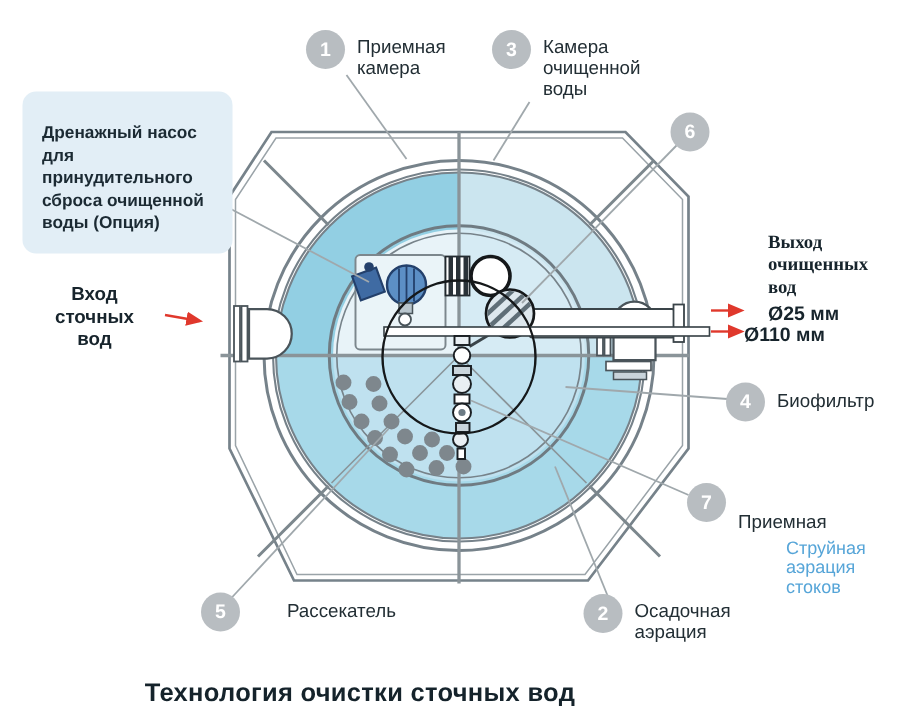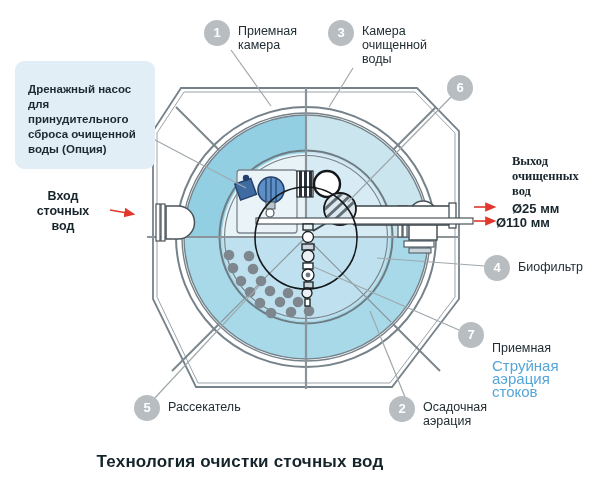--- a/index.html
+++ b/index.html
@@ -4,36 +4,36 @@
 <style>
   html,body{margin:0;padding:0;background:#fff;}
   #stage{position:relative;width:600px;height:481px;background:#fff;overflow:hidden;
          font-family:"Liberation Sans","DejaVu Sans",sans-serif;color:#222E34;}
   #diagram-svg{position:absolute;left:0;top:0;}
   .callout{position:absolute;display:flex;gap:8px;align-items:flex-start;}
   .badge{flex:0 0 auto;width:26px;height:26px;border-radius:50%;background:#B8BDC1;
          color:#fff;font-weight:bold;font-size:13px;line-height:26px;text-align:center;}
   .ct{font-size:12.5px;line-height:14px;margin-top:4px;white-space:pre-line;color:#222E34;}
   .ct.single{margin-top:5px;}
-  .sub{display:block;font-size:15px;line-height:13px;color:#56A5D8;margin-top:4px;white-space:pre-line;}
+  .sub{display:block;font-size:12px;line-height:13px;color:#56A5D8;margin-top:4px;white-space:pre-line;margin-left:32px;}
   .callout-box{position:absolute;left:15px;top:61px;width:140px;box-sizing:border-box;
          background:#E2EEF6;border-radius:9px;padding:21px 10px 12px 13px;
          font-size:11.5px;line-height:15px;font-weight:bold;color:#1B2A33;white-space:pre-line;}
   .side-label{position:absolute;font-weight:bold;font-size:12.5px;line-height:15px;
          color:#17242C;white-space:pre-line;}
   .pipe-label{position:absolute;font-weight:bold;font-size:13px;color:#17242C;}
   #main-title{position:absolute;left:0;top:452px;width:480px;text-align:center;
          font-size:17px;font-weight:bold;color:#15232B;letter-spacing:.2px;}
   .c1{left:204px;top:20px;} .c1 .ct{width:78px;}
   .c3{left:328px;top:20px;} .c3 .ct{width:80px;}
   .c6{left:447px;top:75px;} .c6 .ct{width:98px;}
   .c4{left:484px;top:255px;} .c4 .ct{width:92px;}
   .c7{left:458px;top:322px;} .c7 .ct{width:92px;}
   .c2{left:389px;top:396px;} .c2 .ct{width:86px;}
-  .c5{left:134px;top:395px;} .c5 .ct{width:96px;}
+  .c5{left:134px;top:395px;} .c5 .ct{width:96px;text-align:right;}
   .inlet-label{left:28px;top:189px;width:70px;text-align:center;}
   .outlet-label{left:512px;top:154px;width:84px;font-family:Liberation Serif, serif;}
   .p25{left:512px;top:201px;} .p110{left:496px;top:215px;}
 </style>
 </head>
 <body>
 
 <div id="stage">
 
   <svg id="diagram-svg" width="600" height="481" viewBox="0 0 600 481">

